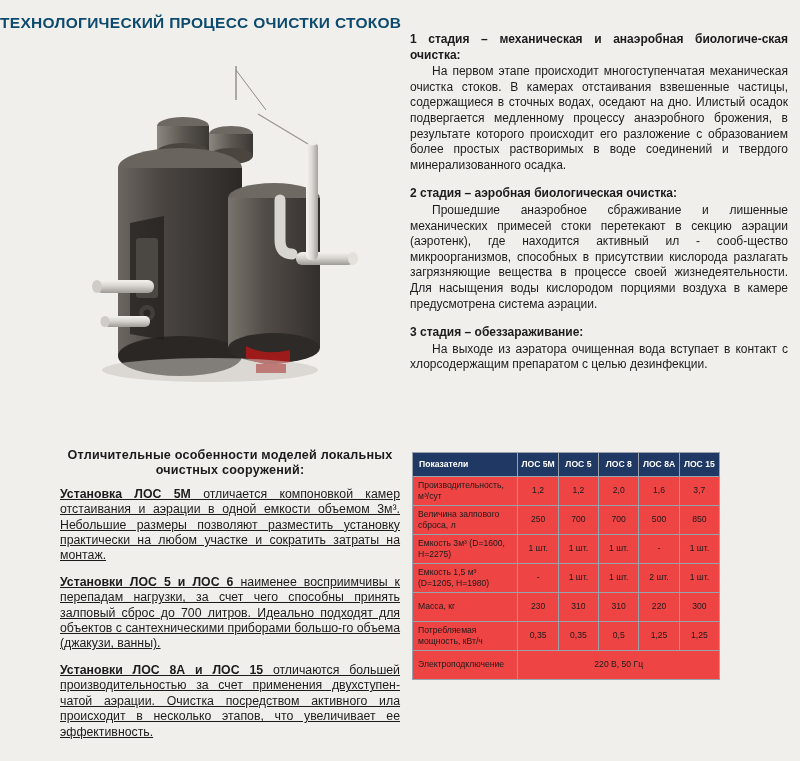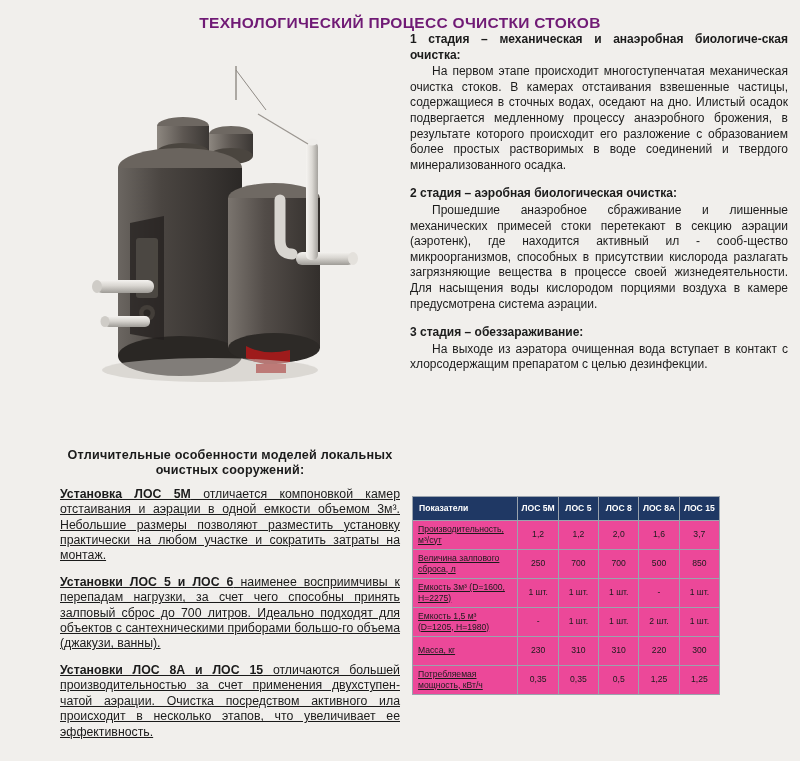--- a/index.html
+++ b/index.html
@@ -9,23 +9,22 @@
     font-family:"Liberation Sans", sans-serif;
     color:#1b1b1b;
     overflow:hidden;
     position:relative;
   }
   .page{position:relative;width:800px;height:761px;}
 
   
   .title{
     position:absolute;left:0;top:14px;width:800px;
-    text-align:center;
     font-size:15.5px;font-weight:bold;letter-spacing:.3px;
-    color:#701a75;
+    color:#0c4a6e;
   }
 
   
   .illus{
     position:absolute;left:60px;top:48px;width:330px;height:350px;
   }
   .illus svg{display:block;}
   .illus-caption{
     position:absolute;left:60px;top:402px;width:330px;
     text-align:center;font-size:12.5px;color:#1b1b1b;
@@ -51,37 +50,37 @@
   }
   .leftcol p{margin:0 0 11px 0;text-align:justify;text-decoration:underline;}
   .leftcol p b{font-weight:bold;}
 
   
   .tablewrap{
     position:absolute;left:412px;top:452px;width:378px;
   }
   table{
     border-collapse:collapse;width:308px;
-    font-size:8.6px;color:#1b1b1b;background:#ec4899;margin-top:44px;
+    font-size:8.6px;color:#1b1b1b;background:#ef4444;
   }
   th,td{
     border:1px solid #9aa3ad;
     padding:3px 3px;
     text-align:center;
     vertical-align:middle;
     line-height:10.5px;
   }
   thead th{
     background:#1f3864;color:#ffffff;font-weight:bold;
     font-size:8.6px;padding:6px 3px;
   }
   thead th.first{text-align:left;padding-left:6px;}
   tbody td.rowlabel{
     text-align:left;padding-left:5px;padding-right:4px;
-    font-size:8.6px;line-height:10.4px;text-decoration:underline;
+    font-size:8.6px;line-height:10.4px;
   }
   tbody tr td{height:22px;}
   .fullrow{height:20px;}
 </style>
 </head>
 <body>
 
 <div class="page">
 
   <div class="title">ТЕХНОЛОГИЧЕСКИЙ ПРОЦЕСС ОЧИСТКИ СТОКОВ</div>
@@ -236,17 +235,21 @@
           <td>300</td>
         </tr>
         <tr>
           <td class="rowlabel">Потребляемая мощность, кВт/ч</td>
           <td>0,35</td>
           <td>0,35</td>
           <td>0,5</td>
           <td>1,25</td>
           <td>1,25</td>
         </tr>
+        <tr class="fullrow">
+          <td class="rowlabel">Электроподключение</td>
+          <td colspan="5">220 В, 50 Гц</td>
+        </tr>
       </tbody>
     </table>
   </div>
 
 </div>
 
 </body></html>

